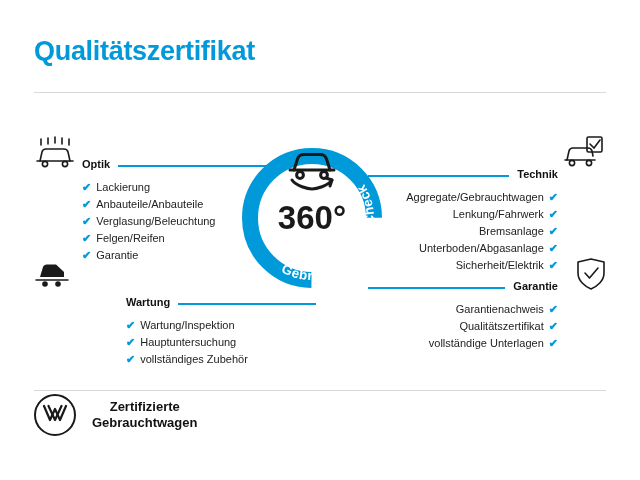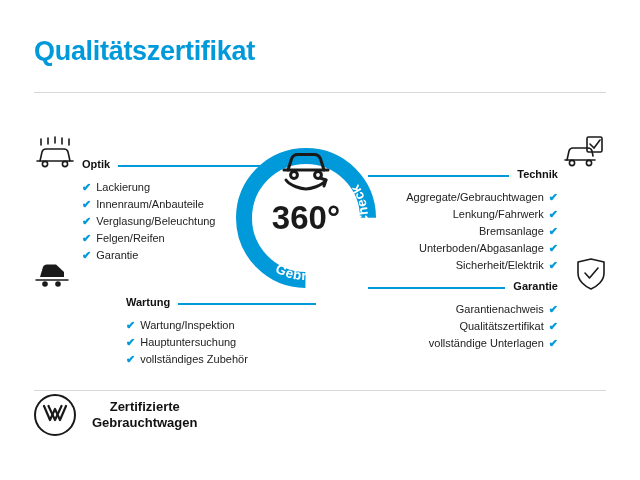--- a/index.html
+++ b/index.html
@@ -97,21 +97,21 @@
   
   .icon-box {
     position: absolute;
     width: 42px;
     height: 34px;
   }
 
   
   .badge {
     position: absolute;
-    left: 216px;
+    left: 222px;
     top: 128px;
     width: 180px;
     height: 180px;
   }
   .badge svg { display: block; }
 
   
   .footer-rule {
     position: absolute;
     left: 34px;
@@ -172,21 +172,21 @@
       <span class="sec-title">Optik</span>
       <span class="sec-rule"></span>
     </div>
     <ul class="checks list-left">
       <li>
           <span class="check">✔</span>
           <span>Lackierung</span>
         </li>
       <li>
           <span class="check">✔</span>
-          <span>Innenraum/Anbauteile</span>
+          <span>Anbauteile/Anbauteile</span>
         </li>
       <li>
           <span class="check">✔</span>
           <span>Verglasung/Beleuchtung</span>
         </li>
       <li>
           <span class="check">✔</span>
           <span>Felgen/Reifen</span>
         </li>
       <li>

